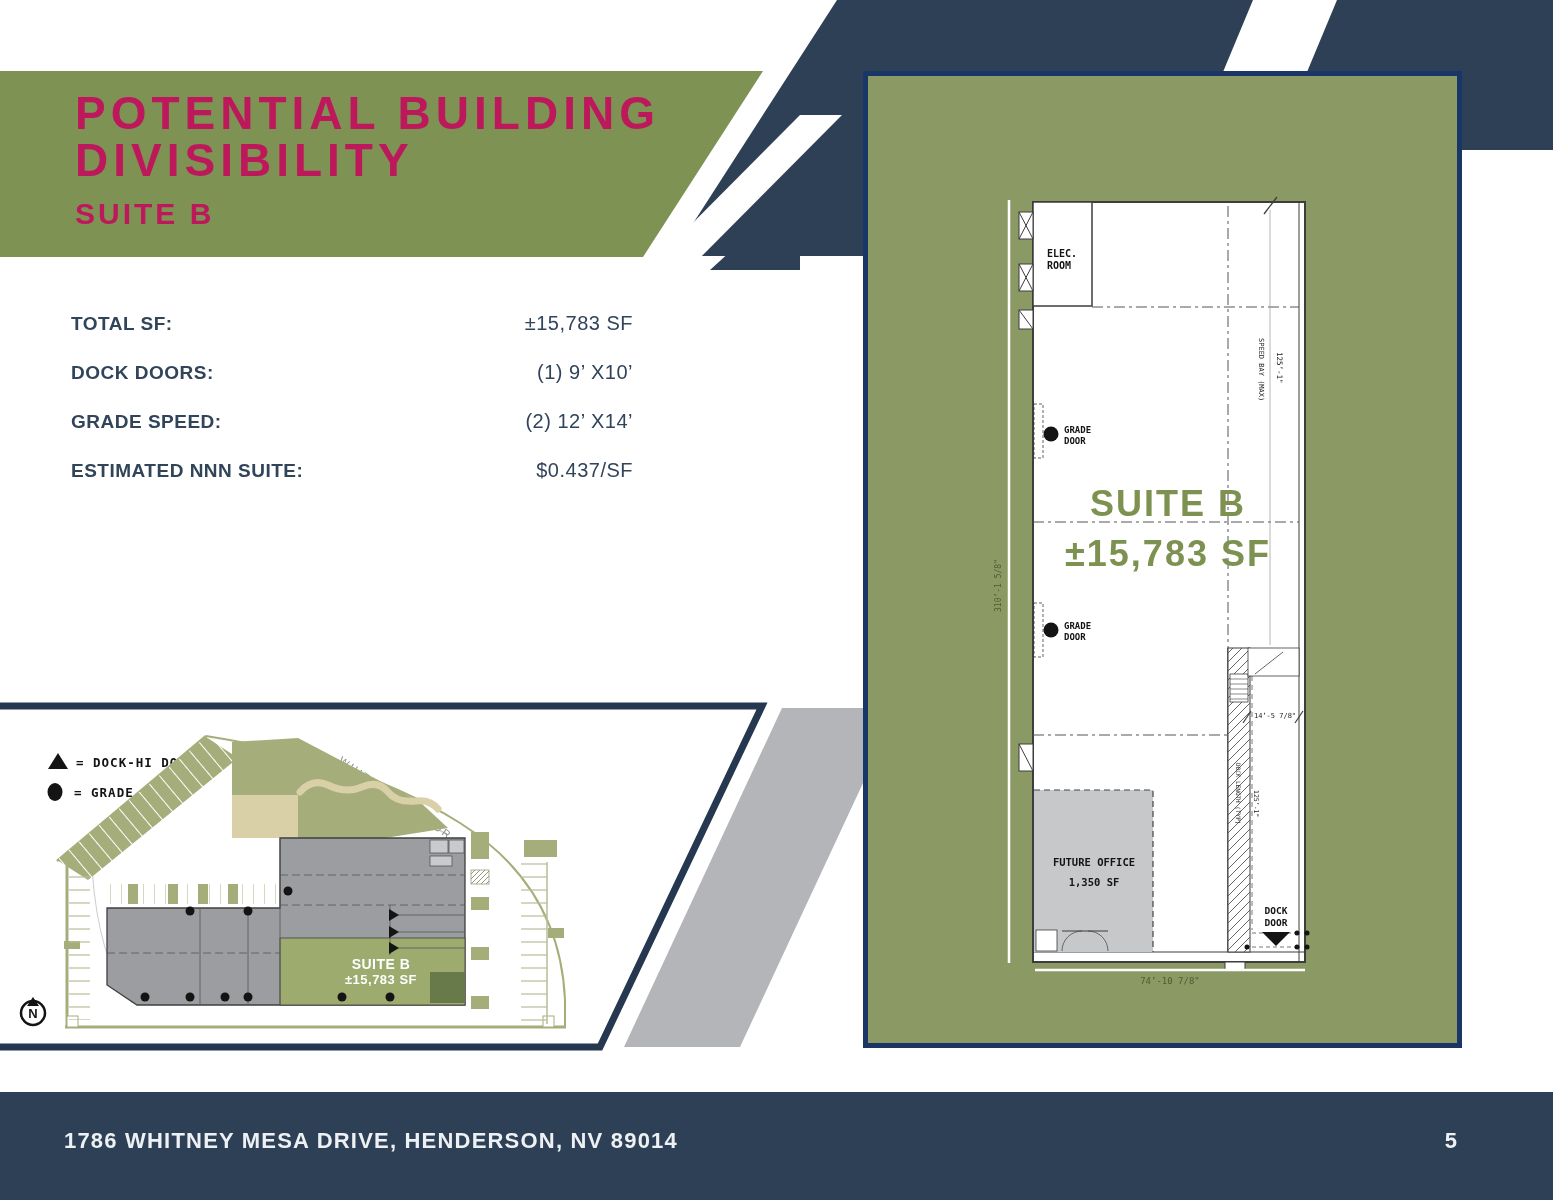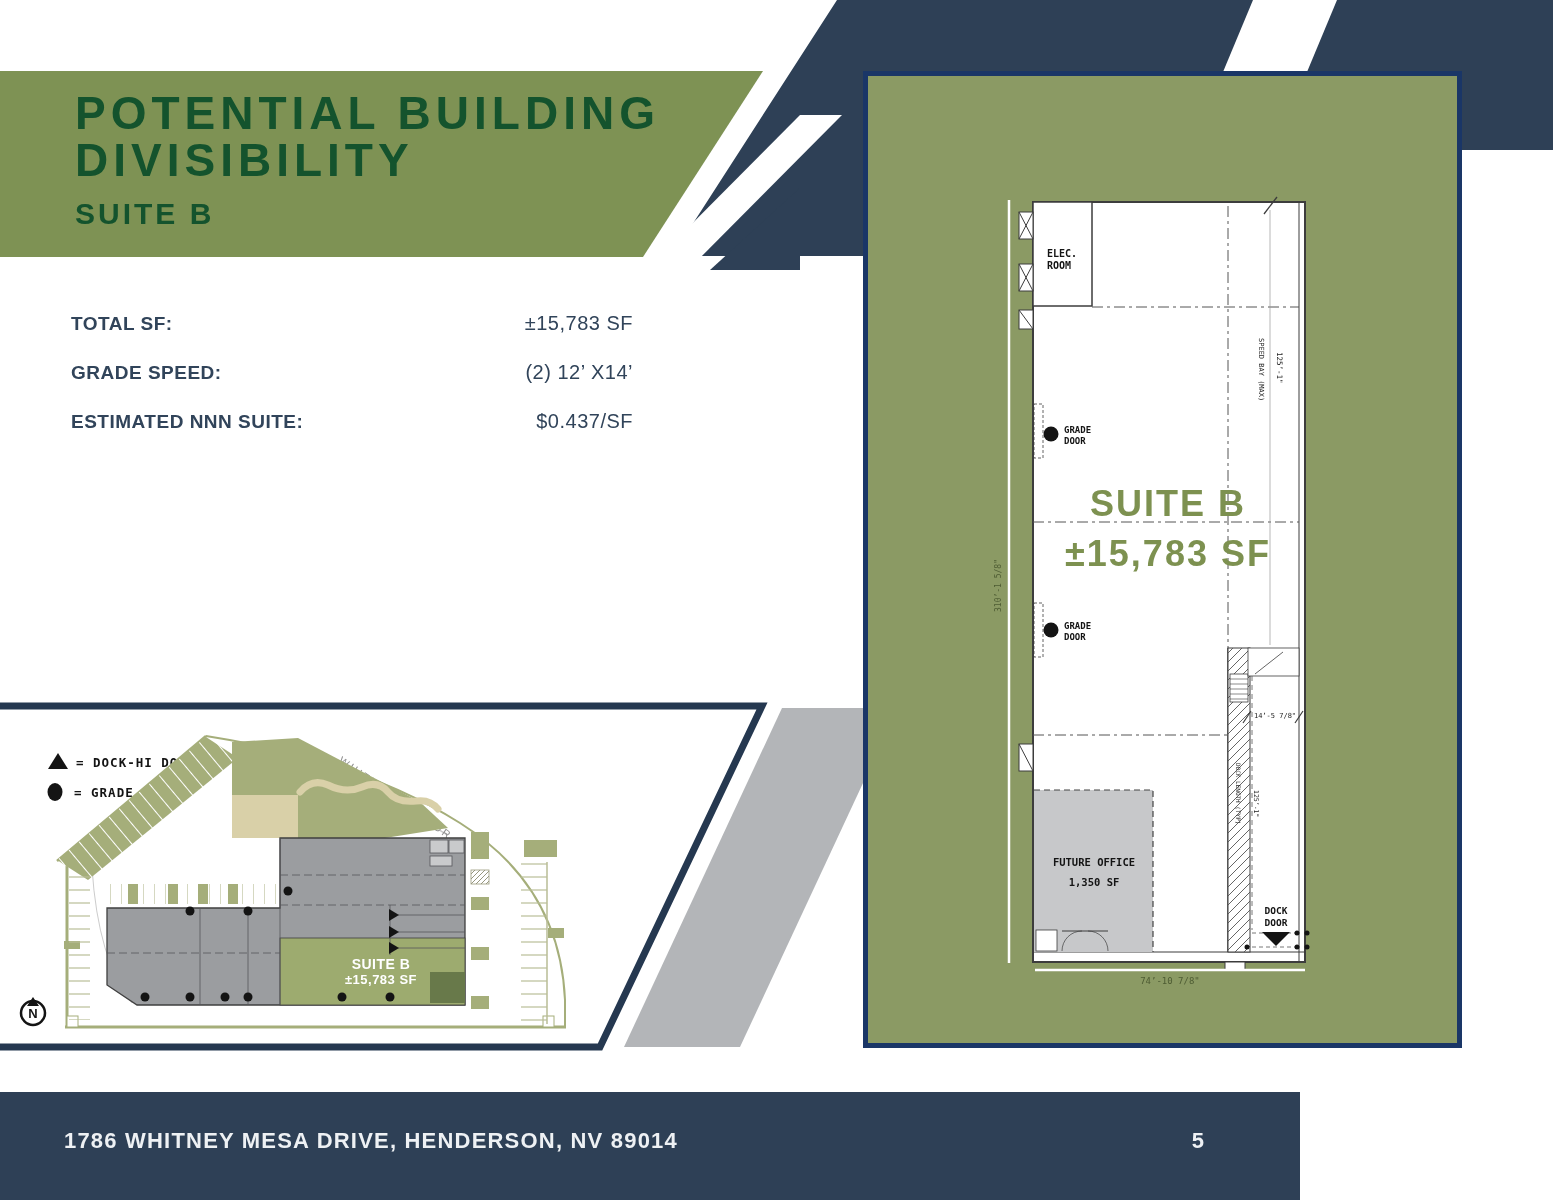--- a/index.html
+++ b/index.html
@@ -8,34 +8,34 @@
     --olive:#a5ae7a; --suite-green:#9dab6f; --dark-green:#68794a;
     --gray-band:#b3b5b8; --bldg-gray:#9b9da0; --office-gray:#c7c8ca;
     --tan:#d9d0a8; --ink:#31445a;
   }
   html,body{margin:0;padding:0;background:#e8e8e8;}
   #page{position:relative;width:1553px;height:1200px;background:#ffffff;overflow:hidden;
         font-family:"Liberation Sans",sans-serif;}
   svg{display:block;}
   .abs{position:absolute;}
   
-  #title-block{left:75px;top:90px;color:#14532d;}
+  #title-block{left:75px;top:90px;color:#be185d;}
   #title-block .t1{font-size:46px;font-weight:700;letter-spacing:5px;line-height:47px;white-space:nowrap;}
   #title-block .sub{font-size:30px;font-weight:700;letter-spacing:3px;margin-top:13px;}
   
   #specs{left:71px;top:312px;width:562px;color:var(--ink);}
   .spec-row{display:flex;justify-content:space-between;align-items:baseline;height:49px;}
   .spec-label{font-weight:700;font-size:19px;letter-spacing:.5px;}
   .spec-value{font-size:20px;letter-spacing:.5px;}
   #contact-line{font-weight:700;font-size:20px;letter-spacing:.5px;margin-top:6px;color:var(--ink);}
   
   #plan-panel{left:863px;top:71px;width:599px;height:977px;background:var(--green-panel);
               border:5px solid var(--panel-border);box-sizing:border-box;}
   
-  #footer{left:0;top:1092px;width:1300px;height:108px;background:var(--navy);color:#eef1f4;}
+  #footer{left:0;top:1092px;width:1553px;height:108px;background:var(--navy);color:#eef1f4;}
   #footer-address{position:absolute;left:64px;top:36px;font-size:22px;font-weight:700;letter-spacing:1.2px;white-space:nowrap;}
   #footer-page{position:absolute;right:96px;top:36px;font-size:22px;font-weight:700;}
   .mono{font-family:"DejaVu Sans Mono",monospace;}
 </style>
 </head>
 <body>
 
 <div id="page">
 
   <svg class="abs" style="left:0;top:0" width="1553" height="1200" viewBox="0 0 1553 1200">
@@ -51,20 +51,24 @@
   <div class="abs" id="title-block">
     <div class="t1">POTENTIAL BUILDING</div>
     <div class="t1">DIVISIBILITY</div>
     <div class="sub">SUITE B</div>
   </div>
 
   <div class="abs" id="specs">
     <div class="spec-row">
       <span class="spec-label">TOTAL SF:</span>
       <span class="spec-value">±15,783 SF</span>
+    </div>
+    <div class="spec-row">
+      <span class="spec-label">DOCK DOORS:</span>
+      <span class="spec-value">(1) 9’ X10’</span>
     </div>
     <div class="spec-row">
       <span class="spec-label">GRADE SPEED:</span>
       <span class="spec-value">(2) 12’ X14’</span>
     </div>
     <div class="spec-row">
       <span class="spec-label">ESTIMATED NNN SUITE:</span>
       <span class="spec-value">$0.437/SF</span>
     </div>
   </div>

